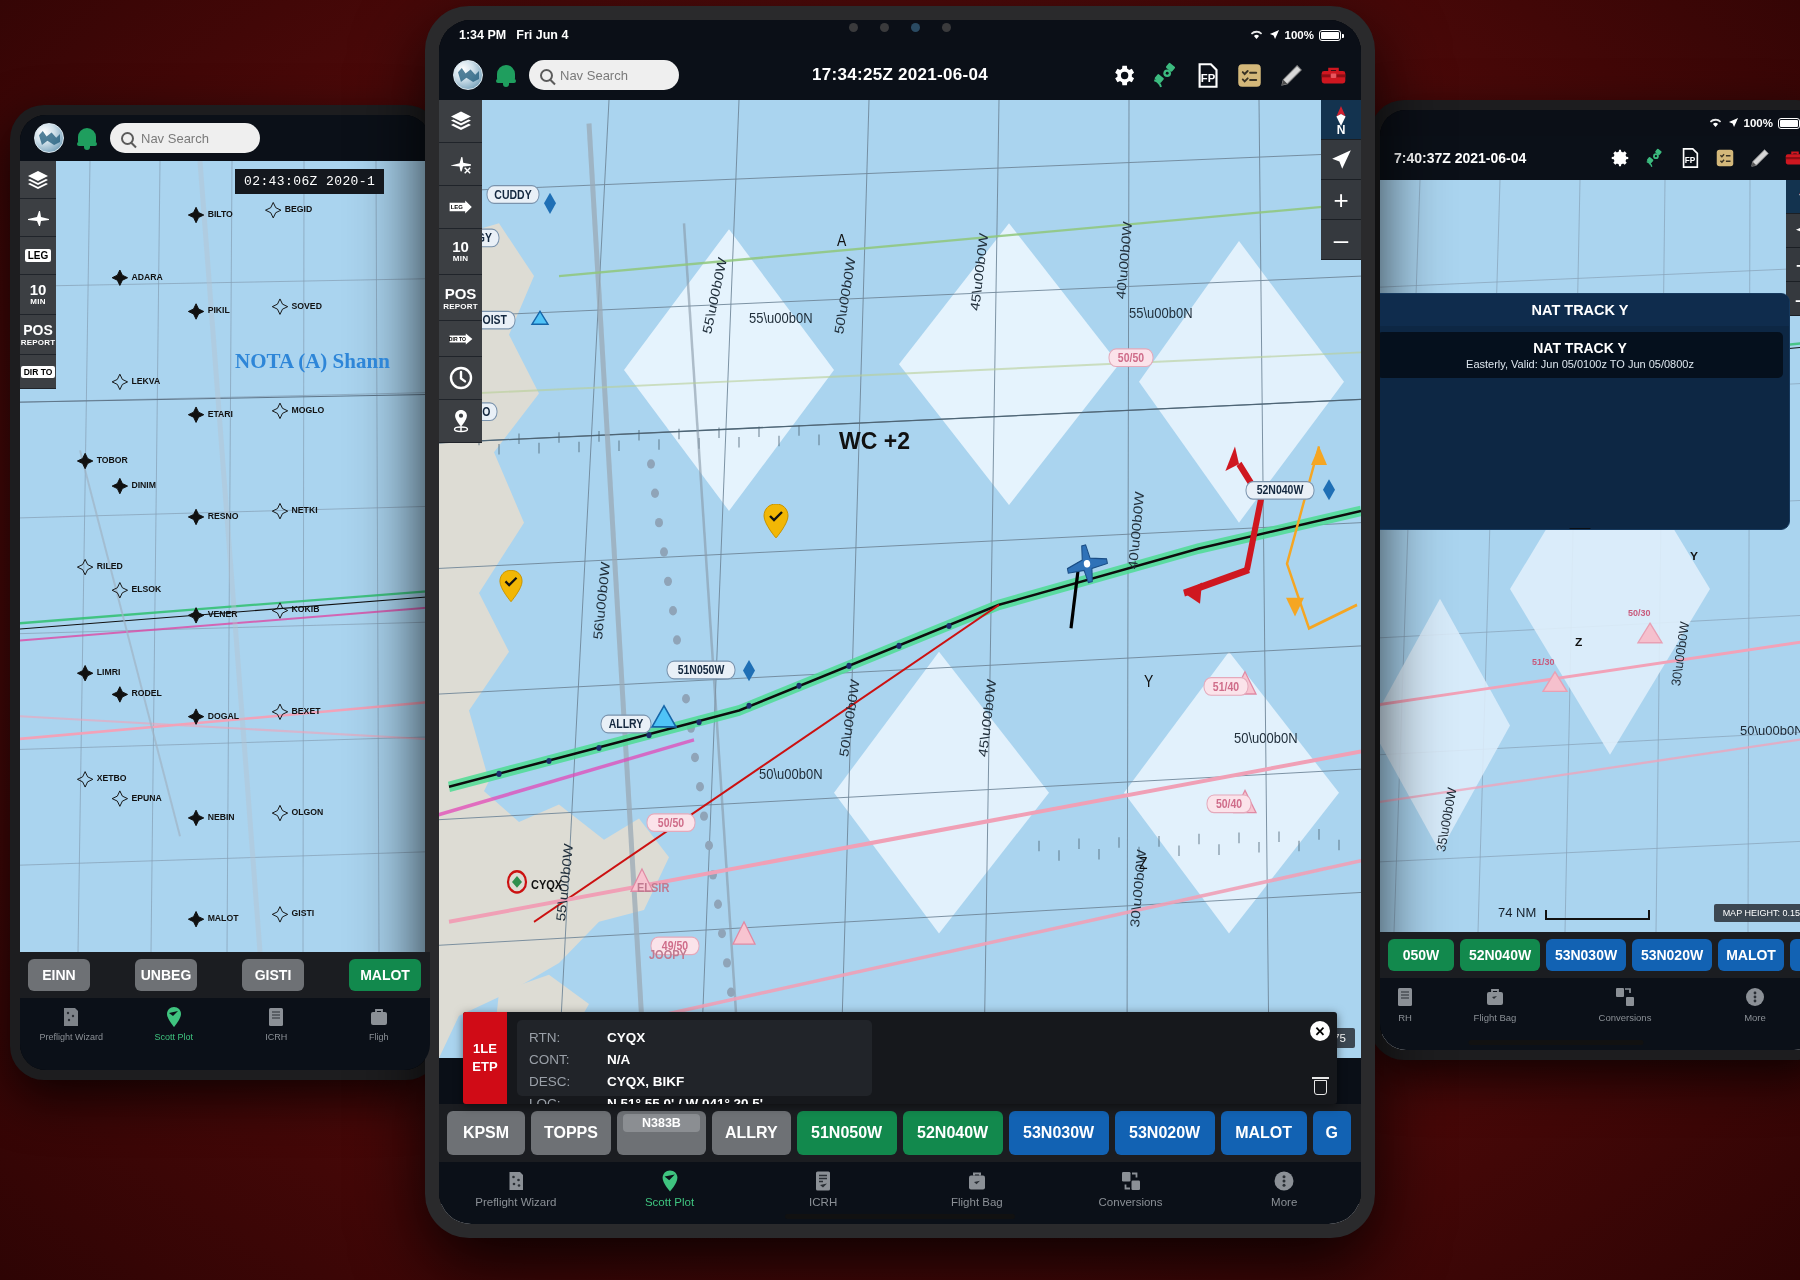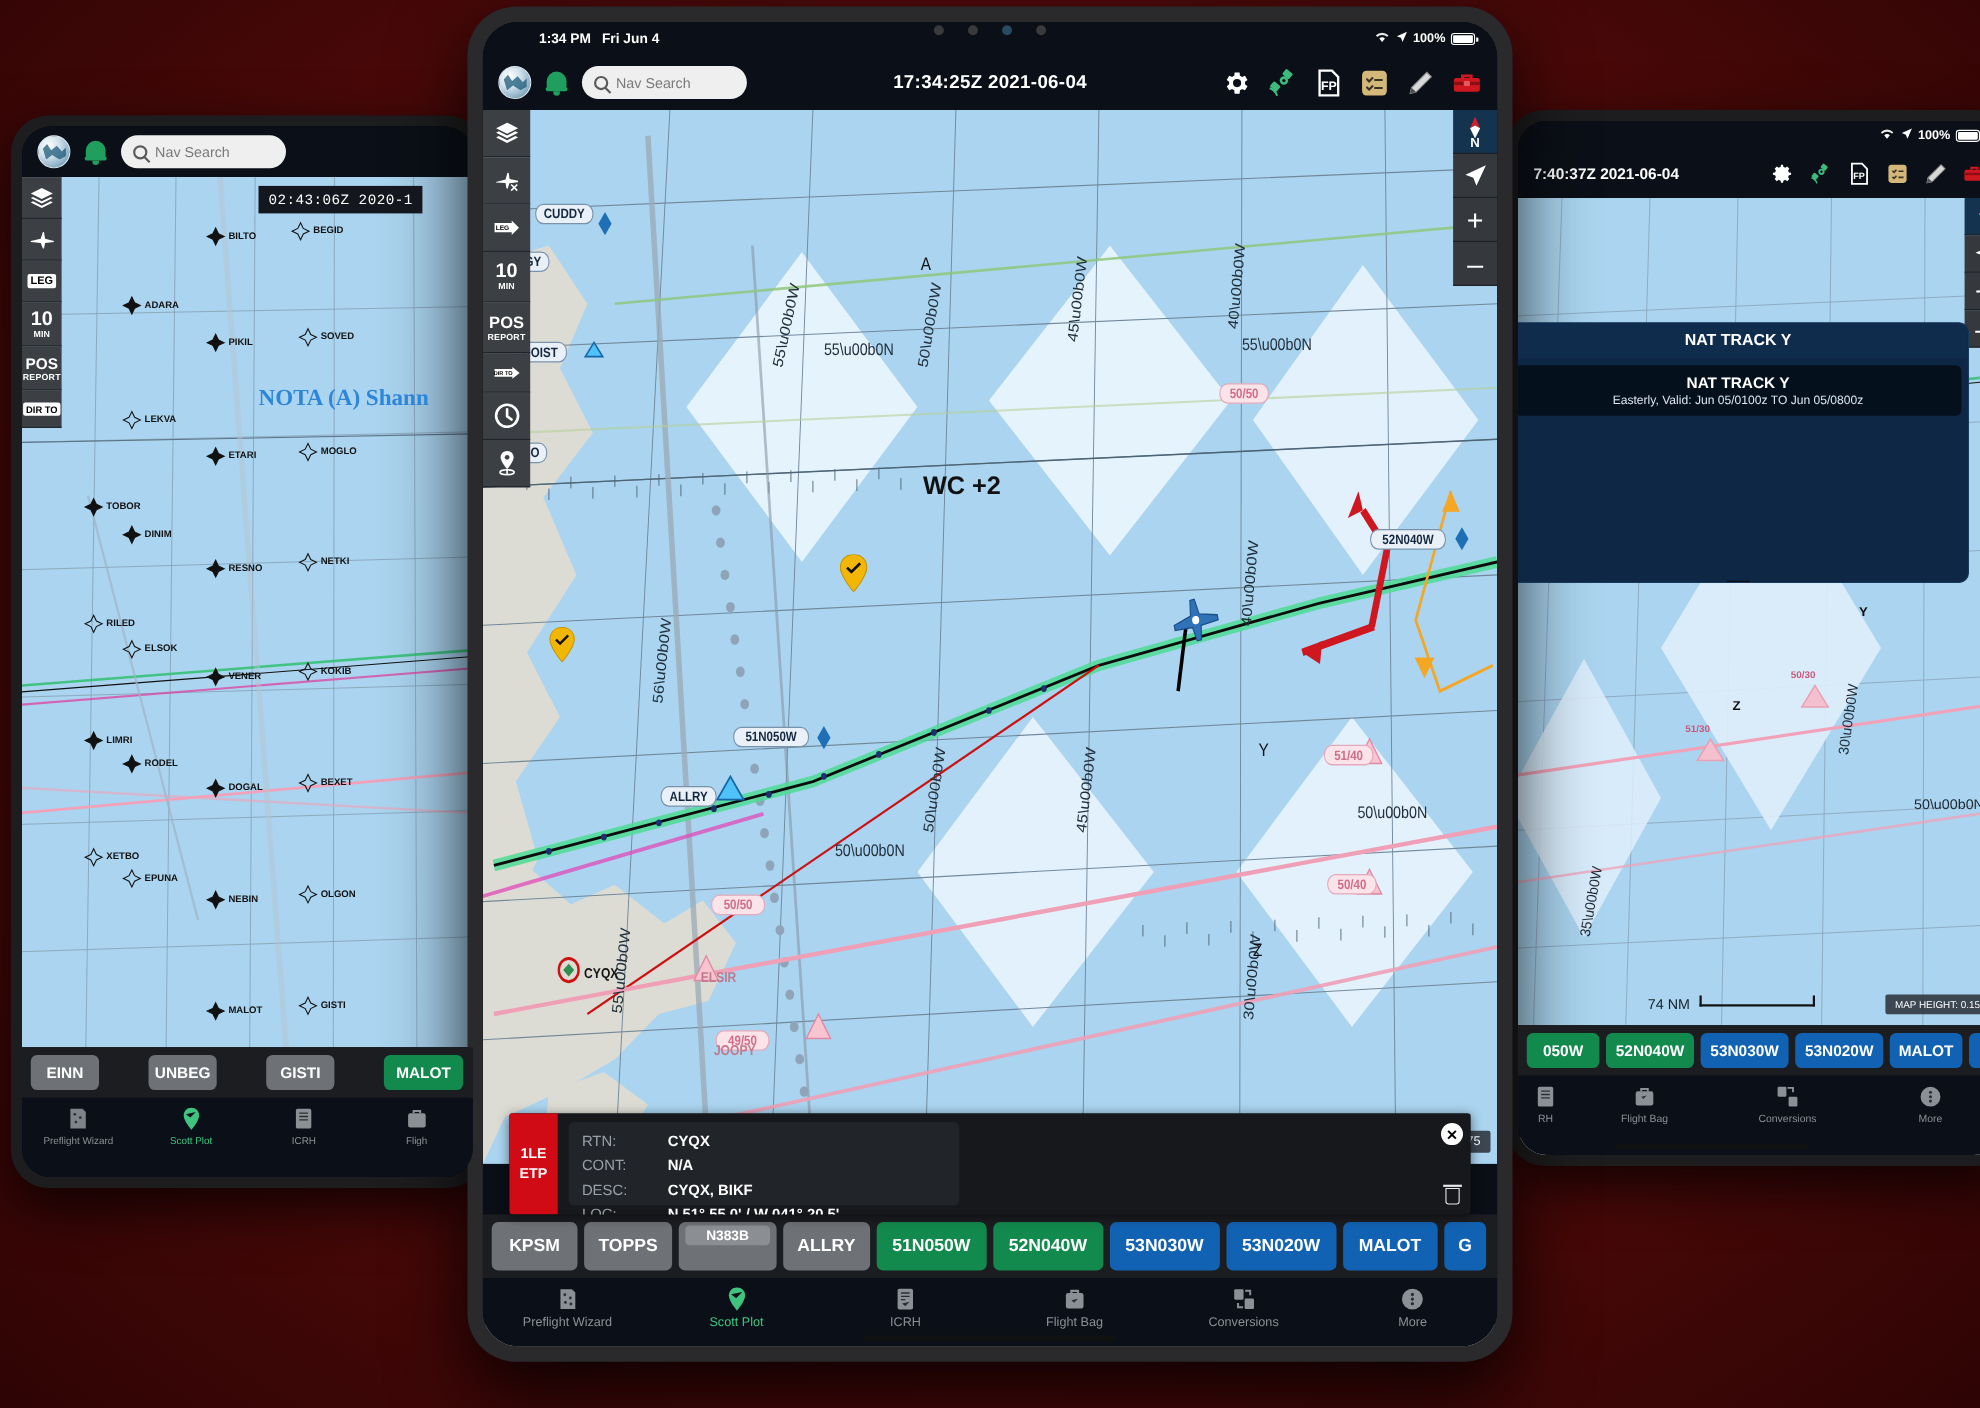--- a/index.html
+++ b/index.html
@@ -32,21 +32,21 @@
 
   
   .camrow { position:absolute; top:10px; left:0; right:0; height:22px; display:flex;
             justify-content:center; align-items:center; gap:22px; z-index:40; }
   .camdot { width:9px; height:9px; border-radius:50%; background:#3a3a3c; }
   .camdot.blue { background:#2a4a62; }
 
   
   .statusbar { height:26px; display:flex; align-items:center; padding:0 20px;
                color:#fff; font-size:12.5px; font-weight:bold; background:#0b0f17; }
-  .sb-left { display:flex; gap:10px;margin-left:31px; }
+  .sb-left { display:flex; gap:10px; }
   .sb-right { margin-left:auto; display:flex; align-items:center; gap:5px; font-size:11.5px; }
   .batt { width:22px; height:11px; border:1.4px solid #fff; border-radius:3px; position:relative; }
   .batt::after { content:""; position:absolute; left:1px; top:1px; bottom:1px; right:1px; background:#fff; border-radius:1px;}
   .batt::before { content:""; position:absolute; right:-3.5px; top:3px; width:2px; height:4px; background:#fff; border-radius:0 1px 1px 0;}
 
   
   .appbar { height:50px; background:#0b1018; display:flex; align-items:center;
             padding:0 14px; gap:12px; position:relative; }
   .globe { width:30px; height:30px; border-radius:50%;
            background:radial-gradient(circle at 32% 30%, #fff 0%, #cfe0ea 38%, #8fb3c8 70%, #4d7e99 100%);
@@ -75,34 +75,34 @@
   .maparea { position:absolute; left:0; right:0; overflow:hidden; background:#aad4ef; }
   .mapsvg { position:absolute; inset:0; width:100%; height:100%; }
 
   
   .rail { position:absolute; left:0; top:0; width:43px; z-index:14; display:flex; flex-direction:column; }
   .railbtn { height:43px; background:#3c3f43; border-bottom:1px solid #20242a;
              display:flex; align-items:center; justify-content:center; color:#fff;
              font-weight:bold; position:relative; }
   .railbtn.tall { height:46px; }
   .railbtn svg { width:24px; height:24px; }
-  .rl-num { font-size:18px; line-height:.95; }
+  .rl-num { font-size:15px; line-height:.95; }
   .rl-sub { font-size:8px; letter-spacing:.2px; }
   .legtag { background:#fff; color:#000; font-size:10px; font-weight:bold; padding:1px 3px;
             border-radius:2px; }
 
   
   .mapctl { position:absolute; right:0; top:0; width:40px; z-index:14; }
   .mapctl .mc { height:40px; background:#35393e; border-bottom:1px solid #1b1f24;
                 display:flex; align-items:center; justify-content:center; color:#fff; }
   .mapctl .mc.north { background:#13334f; }
   .mc-plus, .mc-minus { font-size:26px; font-weight:300; line-height:1; }
 
   
-  .scalebox { position:absolute; display:flex; align-items:flex-start; gap:9px; z-index:12;
+  .scalebox { position:absolute; display:flex; align-items:flex-end; gap:9px; z-index:12;
               color:#16202b; font-size:13px; }
   .scalebar { width:105px; height:10px; border:2px solid #111; border-top:none; }
   .mapheight { position:absolute; z-index:12; background:rgba(42,48,56,.86); color:#fff;
                font-size:11.5px; padding:4px 9px; border-radius:2px; white-space:nowrap; }
 
   
   .etp { position:absolute; z-index:20; display:flex; background:#16181c;
          border-radius:3px; overflow:hidden; box-shadow:0 2px 10px rgba(0,0,0,.5); }
   .etp-tab { width:44px; background:#d00b16; color:#fff; display:flex; flex-direction:column;
              align-items:center; justify-content:center; font-size:13px; font-weight:bold; line-height:1.35;}

